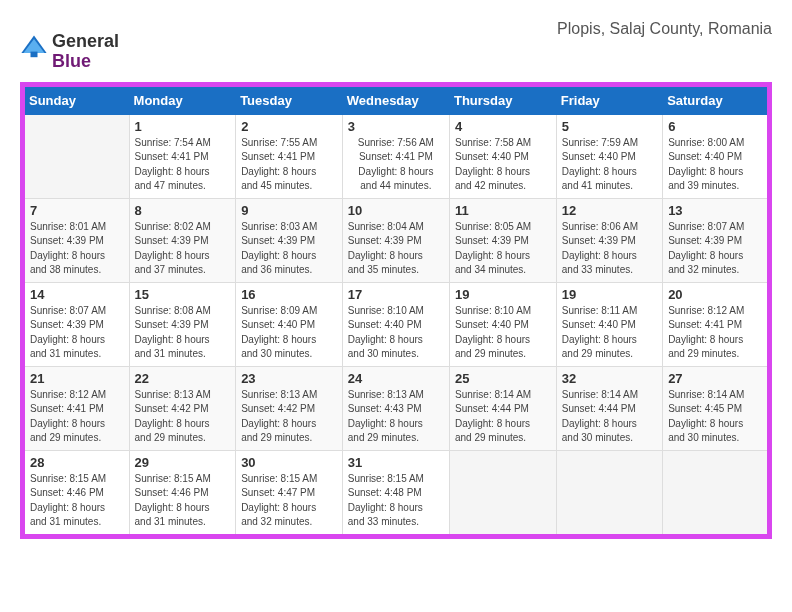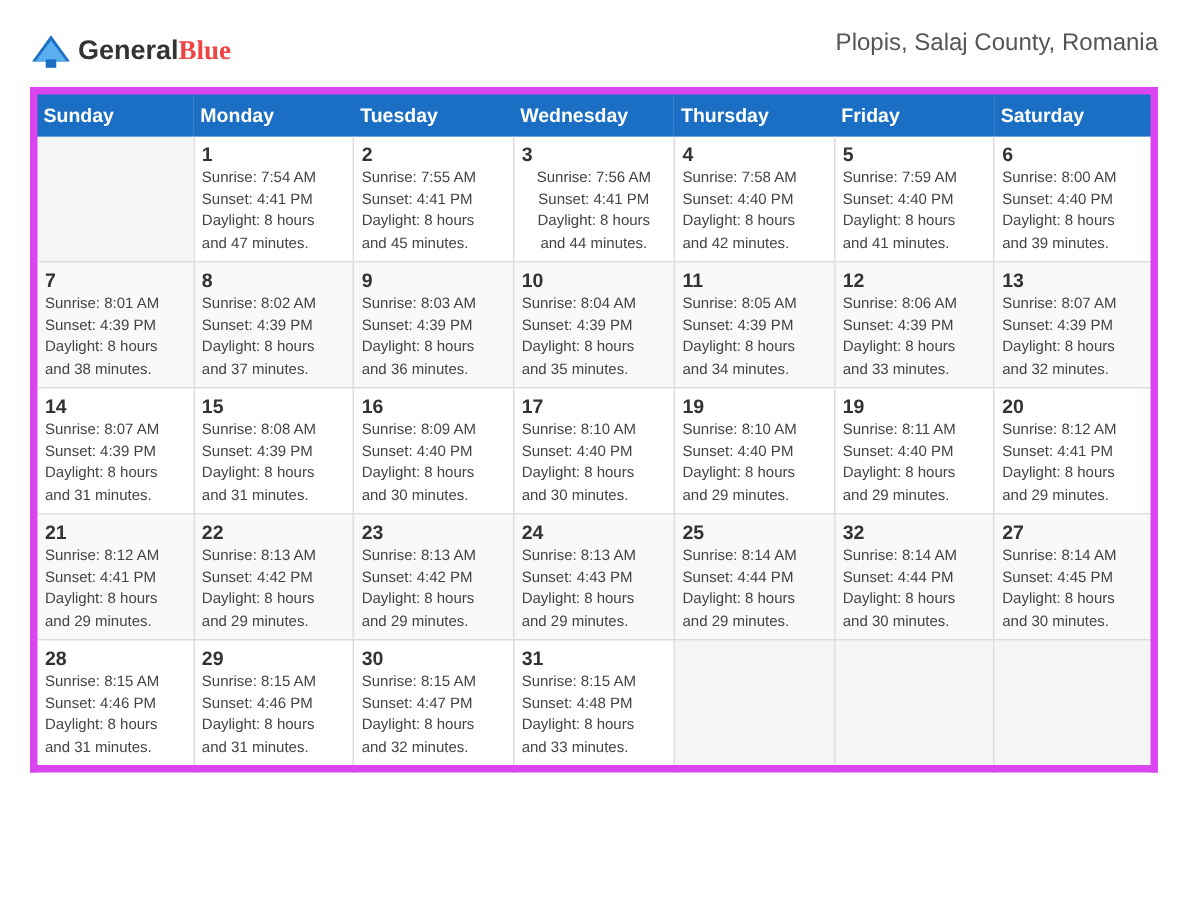--- a/index.html
+++ b/index.html
@@ -15,33 +15,33 @@
       justify-content: space-between;
       align-items: flex-start;
       margin-bottom: 10px;
     }
     .logo {
       display: flex;
       align-items: center;
     }
     .logo-text {
       display: flex;
-      flex-direction: row;
+      flex-direction: column;
       line-height: 1.1;
+      margin-top: 12px;
     }
     .logo-general {
       font-size: 18px;
       font-weight: bold;
       color: #333;
     }
     .logo-blue {
       font-size: 18px;
       font-weight: bold;
-      color: #ef4444;
-      font-family: Liberation Serif, serif;
+      color: #701a75;
     }
     .logo-icon {
       width: 28px;
       height: 28px;
       margin-right: 4px;
     }
     .title-area {
       text-align: right;
     }
     .month-title {

